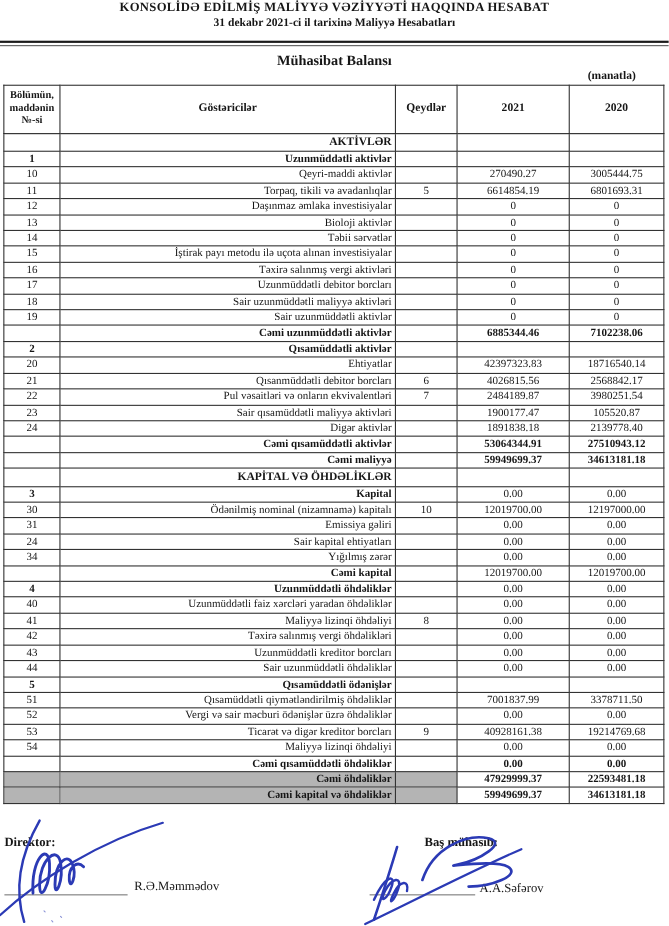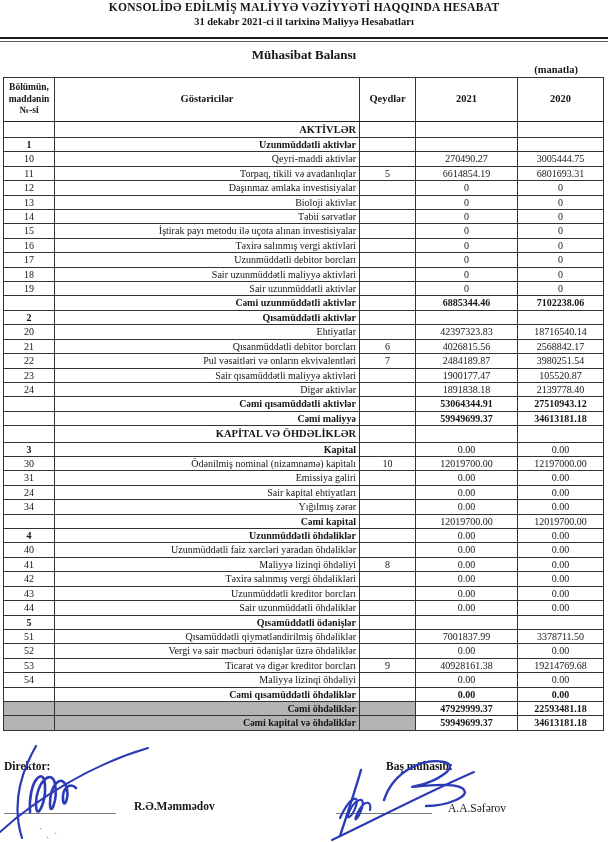--- a/index.html
+++ b/index.html
@@ -59,22 +59,22 @@
   tr.grand td{border-top:1.3px solid #1d1d1d;}
 
   .sig-area{position:absolute;left:0;top:752px;width:608px;height:90px;}
   .sig-role{position:absolute;font-weight:bold;font-size:11.5px;}
   .sig-role.left{left:4px;top:8px;}
   .sig-role.right{left:342px;top:8px;margin-left:44px;}
   .sig-line{position:absolute;height:1px;background:#7a7a7a;}
   .sig-line.left{left:4px;top:61px;width:112px;}
   .sig-line.right{left:336px;top:61px;width:96px;}
   .sig-name{position:absolute;font-size:11.5px;}
-  .sig-name.left{left:134px;top:48px;font-weight:bold;}
-  .sig-name.right{left:448px;top:50px;}
+  .sig-name.left{left:122px;top:48px;}
+  .sig-name.right{left:436px;top:50px;}
   svg.ink{position:absolute;pointer-events:none;}
   svg.ink path{fill:none;stroke:var(--ink-blue,#2b3ab5);stroke-linecap:round;stroke-linejoin:round;}
 </style>
 </head>
 <body>
 
 <div class="doc-title1">KONSOLİDƏ EDİLMİŞ MALİYYƏ VƏZİYYƏTİ HAQQINDA HESABAT</div>
 <div class="doc-title2">31 dekabr 2021-ci il tarixinə Maliyyə Hesabatları</div>
 <div class="rule-thick"></div>
 <div class="rule-thin"></div>

